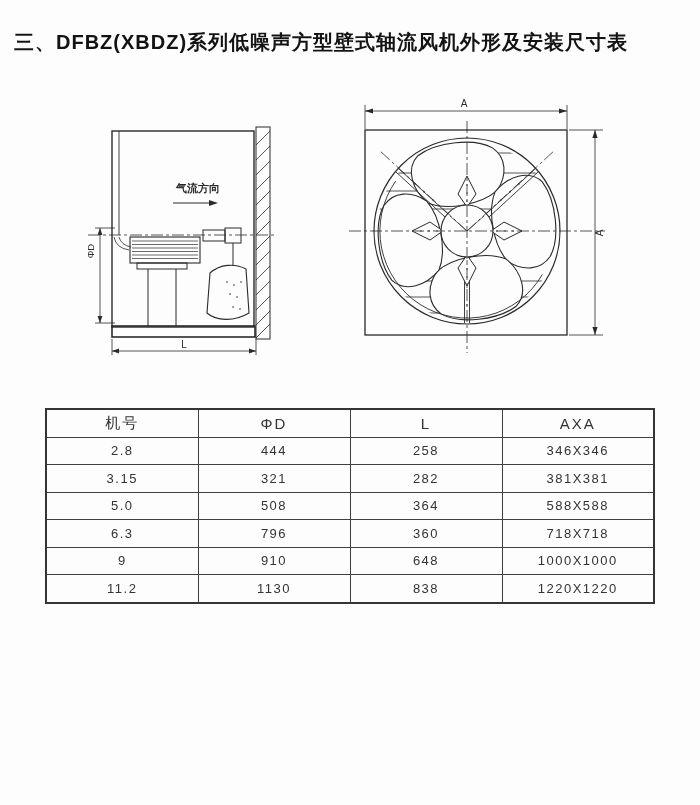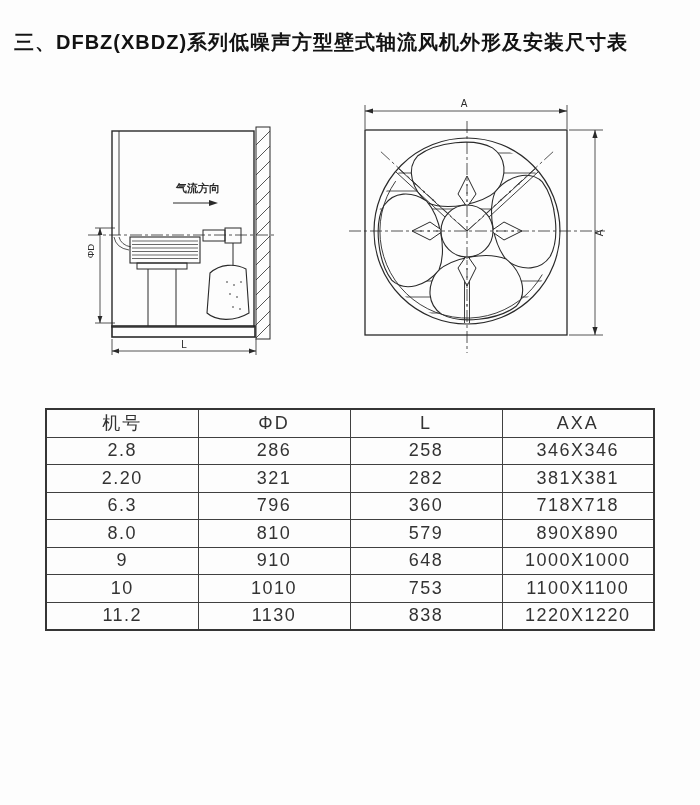--- a/index.html
+++ b/index.html
@@ -34,25 +34,25 @@
   table.dims{
     position:absolute;left:45px;top:385px;width:610px;
     border-collapse:collapse;table-layout:fixed;
     border:2px solid #353535;
     background:transparent;
   }
   table.dims th,table.dims td{
     border:1.5px solid #404040;
     height:26.5px;
     text-align:center;vertical-align:middle;
-    font-size:18px;font-weight:normal;
+    font-size:13px;font-weight:normal;
     color:#333;letter-spacing:1.5px;
     padding:0;
   }
-  table.dims th{font-size:18px;letter-spacing:2px;}
+  table.dims th{font-size:15px;letter-spacing:2px;}
 </style>
 </head>
 <body>
 
 <div class="page">
 
   <h1 class="title">三、DFBZ(XBDZ)系列低噪声方型壁式轴流风机外形及安装尺寸表</h1>
 
   <svg id="side-view" class="svg-abs" viewBox="0 0 195 262">
 
@@ -230,55 +230,49 @@
       <tr>
         <th>机号</th>
         <th>ΦD</th>
         <th>L</th>
         <th>AXA</th>
       </tr>
     </thead>
     <tbody>
         <tr>
           <td>2.8</td>
-          <td>286</td>
+          <td>444</td>
           <td>258</td>
           <td>346X346</td>
         </tr>
         <tr>
-          <td>2.20</td>
+          <td>3.15</td>
           <td>321</td>
           <td>282</td>
           <td>381X381</td>
+        </tr>
+        <tr>
+          <td>5.0</td>
+          <td>508</td>
+          <td>364</td>
+          <td>588X588</td>
         </tr>
         <tr>
           <td>6.3</td>
           <td>796</td>
           <td>360</td>
           <td>718X718</td>
         </tr>
         <tr>
-          <td>8.0</td>
-          <td>810</td>
-          <td>579</td>
-          <td>890X890</td>
-        </tr>
-        <tr>
           <td>9</td>
           <td>910</td>
           <td>648</td>
           <td>1000X1000</td>
         </tr>
         <tr>
-          <td>10</td>
-          <td>1010</td>
-          <td>753</td>
-          <td>1100X1100</td>
-        </tr>
-        <tr>
           <td>11.2</td>
           <td>1130</td>
           <td>838</td>
           <td>1220X1220</td>
         </tr>
       </tbody>
   </table>
 
 </div>
 

